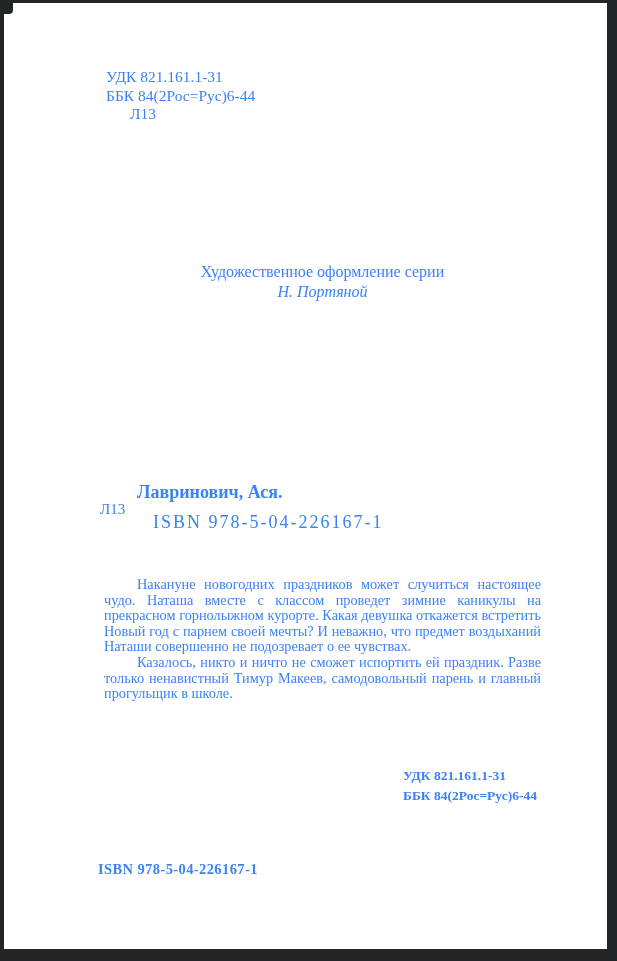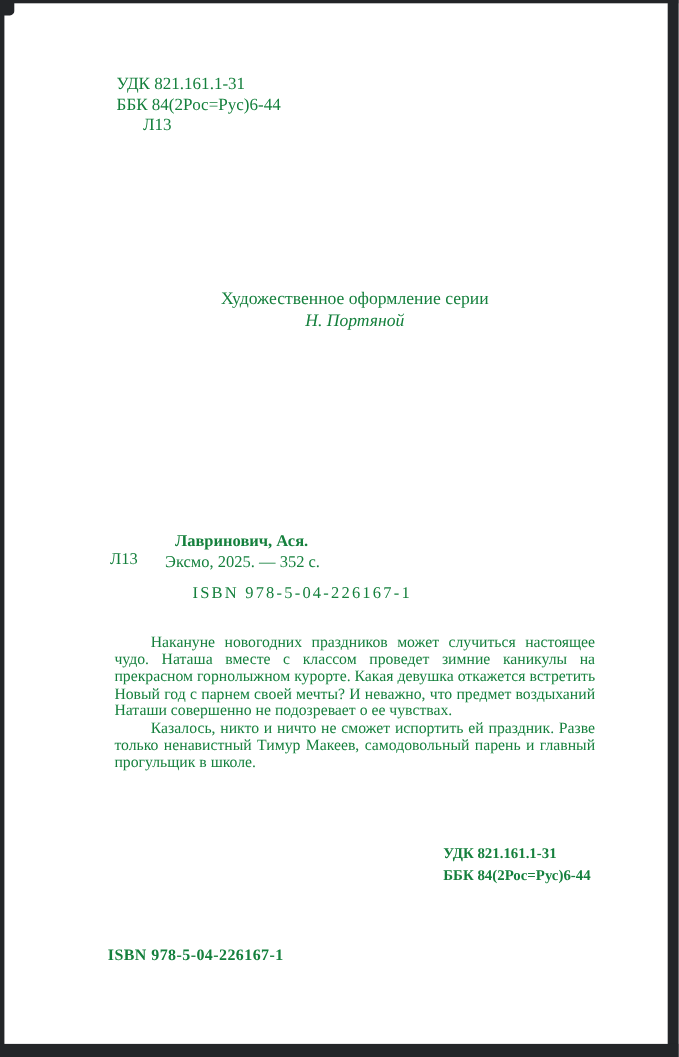--- a/index.html
+++ b/index.html
@@ -6,21 +6,21 @@
     margin: 0;
     padding: 0;
     background: #2b2d30;
     font-family: "Liberation Serif", "DejaVu Serif", serif;
   }
   .page {
     position: relative;
     width: 617px;
     height: 961px;
     background: #ffffff;
-    color: #15803d;
+    color: #3b82f6;
     overflow: hidden;
   }
   
   .edge { position: absolute; background: #232528; }
   .edge-top    { top: 0; left: 0; right: 0; height: 3px; }
   .edge-left   { top: 0; left: 0; bottom: 0; width: 4px; }
   .edge-right  { top: 0; right: 0; bottom: 0; width: 10px; }
   .edge-bottom { bottom: 0; left: 0; right: 0; height: 12px; }
   .edge-corner-tl { top: 0; left: 0; width: 13px; height: 14px; border-radius: 0 0 4px 0; }
 
@@ -39,22 +39,22 @@
     top: 251px; left: 104px; width: 437px;
     text-align: center;
     font-size: 16px; line-height: 20px; margin-top: 11px;
   }
   .italic { font-style: italic; }
   .bold { font-weight: bold; }
 
   
   .catalog-code { top: 501px; left: 100px; font-size: 15px; }
   .catalog-entry {
-    top: 483px; left: 150px; width: 397px;
-    font-size: 15px; line-height: 18.5px;
+    top: 483px; left: 128px; width: 397px;
+    font-size: 18px; line-height: 18.5px;
   }
   .catalog-entry .author { text-indent: 9px; }
   .catalog-entry .bib-l1 {
     text-align: justify;
     text-align-last: justify;
     text-indent: 22px;
   }
   .catalog-entry .isbn-top {
     margin-top: 11px;
     margin-left: 25px;
@@ -118,21 +118,20 @@
 
   <div class="abs series">
     <div>Художественное оформление серии</div>
     <div class="italic">Н. Портяной</div>
   </div>
 
   <div class="abs catalog-code">Л13</div>
 
   <div class="abs catalog-entry">
     <div class="bold author">Лавринович, Ася.</div>
-    <div class="bib-l2">Эксмо, 2025. — 352 с.</div>
     <div class="isbn-top">ISBN 978-5-04-226167-1</div>
   </div>
 
   <div class="abs annotation" lang="ru">
     <p>Накануне новогодних праздников может случиться настоящее чудо. Наташа вместе с классом проведет зимние каникулы на прекрасном горнолыжном курорте. Какая девушка откажется встретить Новый год с парнем своей мечты? И неважно, что предмет воздыханий Наташи совершенно не подозревает о ее чувствах.</p>
     <p>Казалось, никто и ничто не сможет испортить ей праздник. Разве только ненавистный Тимур Макеев, самодовольный парень и главный прогульщик в школе.</p>
   </div>
 
   <div class="abs bottom-imprint">
     <div>УДК 821.161.1-31</div>

